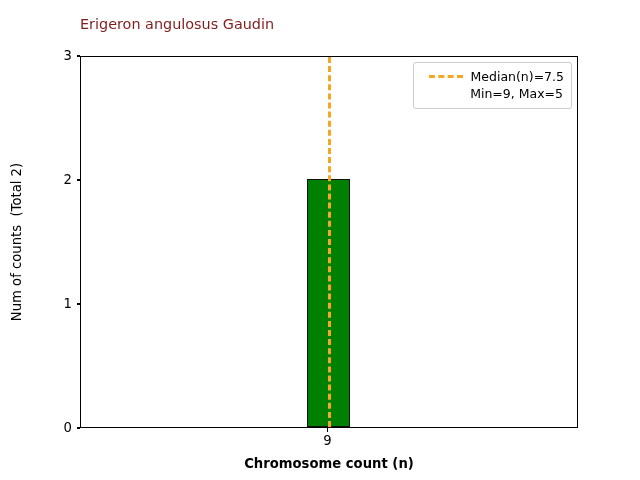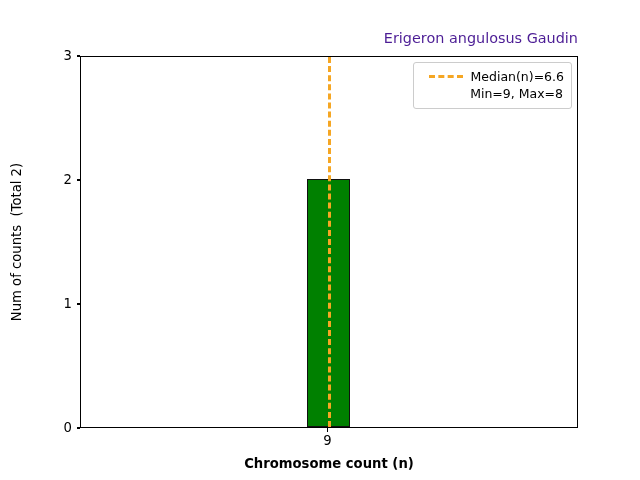--- a/index.html
+++ b/index.html
@@ -22,26 +22,26 @@
     top: 0;
     width: 640px;
     height: 480px;
     background: #ffffff;
   }
 
   
   #chart-title {
     position: absolute;
     left: 80px;
-    top: 30px;
+    top: 16px;
     width: 498px;
-    text-align: right;
+    text-align: left;
     font-size: 14.4px;
     line-height: 17px;
-    color: #4c1d95;
+    color: #7f1d1d;
     white-space: nowrap;
   }
 
   
   #plot-area {
     position: absolute;
     left: 80px;
     top: 56px;
     width: 498px;
     height: 372px;
@@ -203,20 +203,20 @@
 
     <div class="bar" style="left:226.2px; width:43px; bottom:0px; height:248.2px;"></div>
 
     <div class="median-line" style="left:246.5px;"></div>
 
   </div>
 
   <div id="legend">
     <div class="legend-row">
       <span class="legend-swatch"></span>
-      <span class="legend-text">Median(n)=6.6</span>
+      <span class="legend-text">Median(n)=7.5</span>
     </div>
     <div class="legend-row-sub">
-      <span class="legend-text">Min=9, Max=8</span>
+      <span class="legend-text">Min=9, Max=5</span>
     </div>
   </div>
 
 </div>
 
 </body></html>

